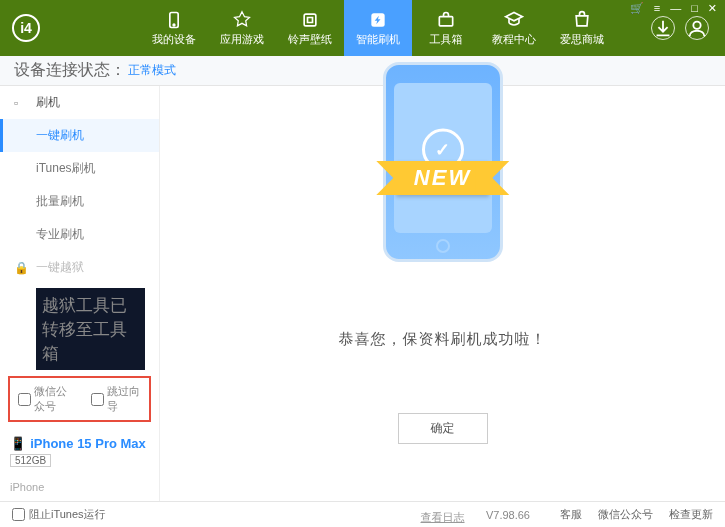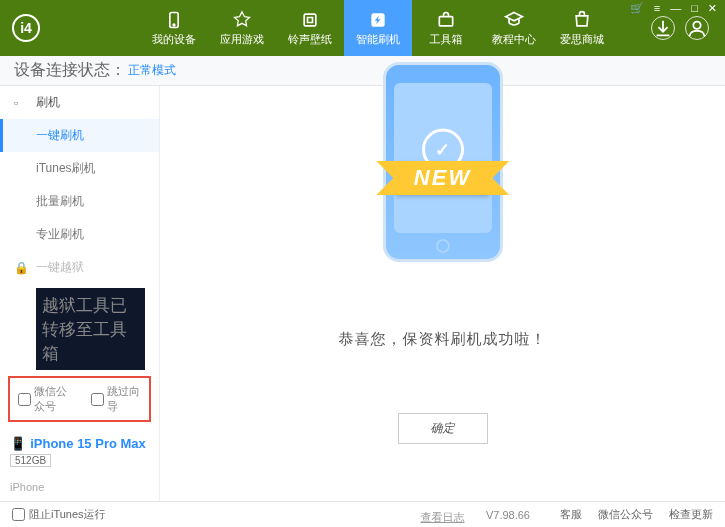--- a/index.html
+++ b/index.html
@@ -48,21 +48,21 @@
 .phone-wrap { position: relative; width: 130px; height: 200px; }
 .phone-body { width: 120px; height: 200px; border: 3px solid #cfe3f7; border-radius: 16px; background: linear-gradient(#6db3ff,#8fc7ff); position: relative; margin: 0 auto; }
 .phone-screen { position: absolute; top: 18px; left: 8px; right: 8px; bottom: 26px; background: #a8d4ff; border-radius: 6px; }
 .phone-screen::before { content: "✓"; position: absolute; top: 50%; left: 50%; transform: translate(-50%,-70%); width: 36px; height: 36px; border: 3px solid #fff; border-radius: 50%; display: flex; align-items: center; justify-content: center; color: #fff; font-size: 18px; font-weight: bold; }
 .phone-home { position: absolute; bottom: 6px; left: 50%; transform: translateX(-50%); width: 14px; height: 14px; border: 2px solid #a8d4ff; border-radius: 50%; }
 .new-banner { position: absolute; top: 58%; left: 50%; transform: translate(-50%,-50%); background: #ffc933; color: #fff; font-size: 22px; font-weight: bold; letter-spacing: 2px; padding: 4px 18px; box-shadow: 0 2px 4px rgba(0,0,0,0.2); font-style: italic; }
 .new-banner::before, .new-banner::after { content: ""; position: absolute; top: 0; width: 0; height: 0; border: 17px solid #ffc933; }
 .new-banner::before { left: -20px; border-left-color: transparent; }
 .new-banner::after { right: -20px; border-right-color: transparent; }
 .success-text { font-size: 15px; color: #555; margin-top: 20px; letter-spacing: 1px; }
-.ok-button { margin-top: 16px; padding: 6px 32px; background: #fff; border: 1px solid #ccc; color: #555; font-size: 12px; cursor: pointer; font-style: italic; }
+.ok-button { margin-top: 16px; padding: 6px 32px; background: #fff; border: 1px solid #ccc; color: #555; font-size: 12px; cursor: pointer; }
 .view-log { margin-top: 18px; color: #999; font-size: 11px; cursor: pointer; text-decoration: underline; }
 
 
 .footer { height: 26px; border-top: 1px solid #e5e5e5; display: flex; align-items: center; padding: 0 12px; font-size: 11px; color: #666; }
 .footer label { display: flex; align-items: center; gap: 4px; }
 .footer .version { margin-left: auto; color: #888; }
 .footer .links { display: flex; gap: 16px; margin-left: 30px; }
 .footer .links span { cursor: pointer; }
 
 svg { width: 100%; height: 100%; }

